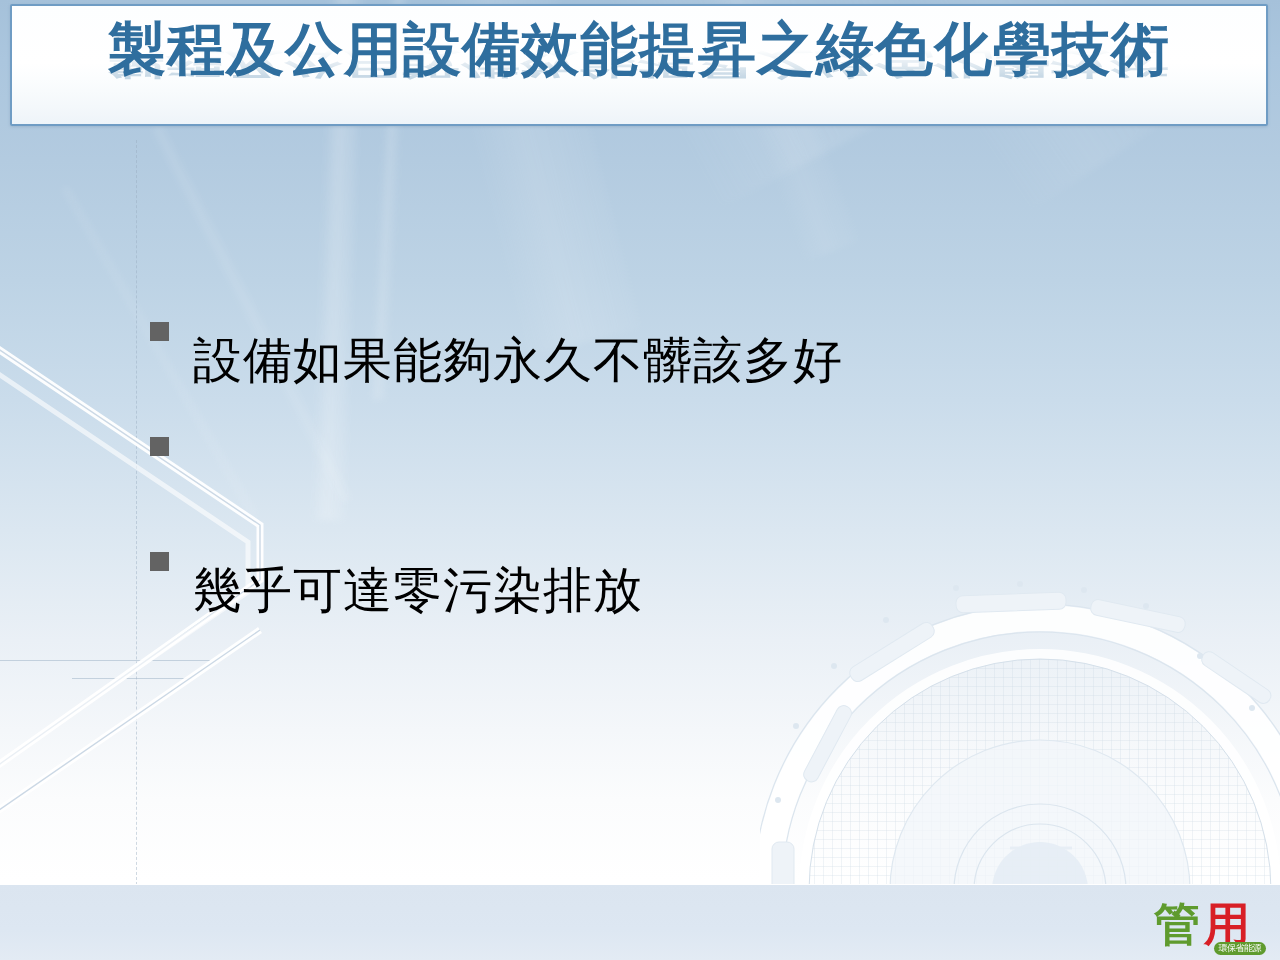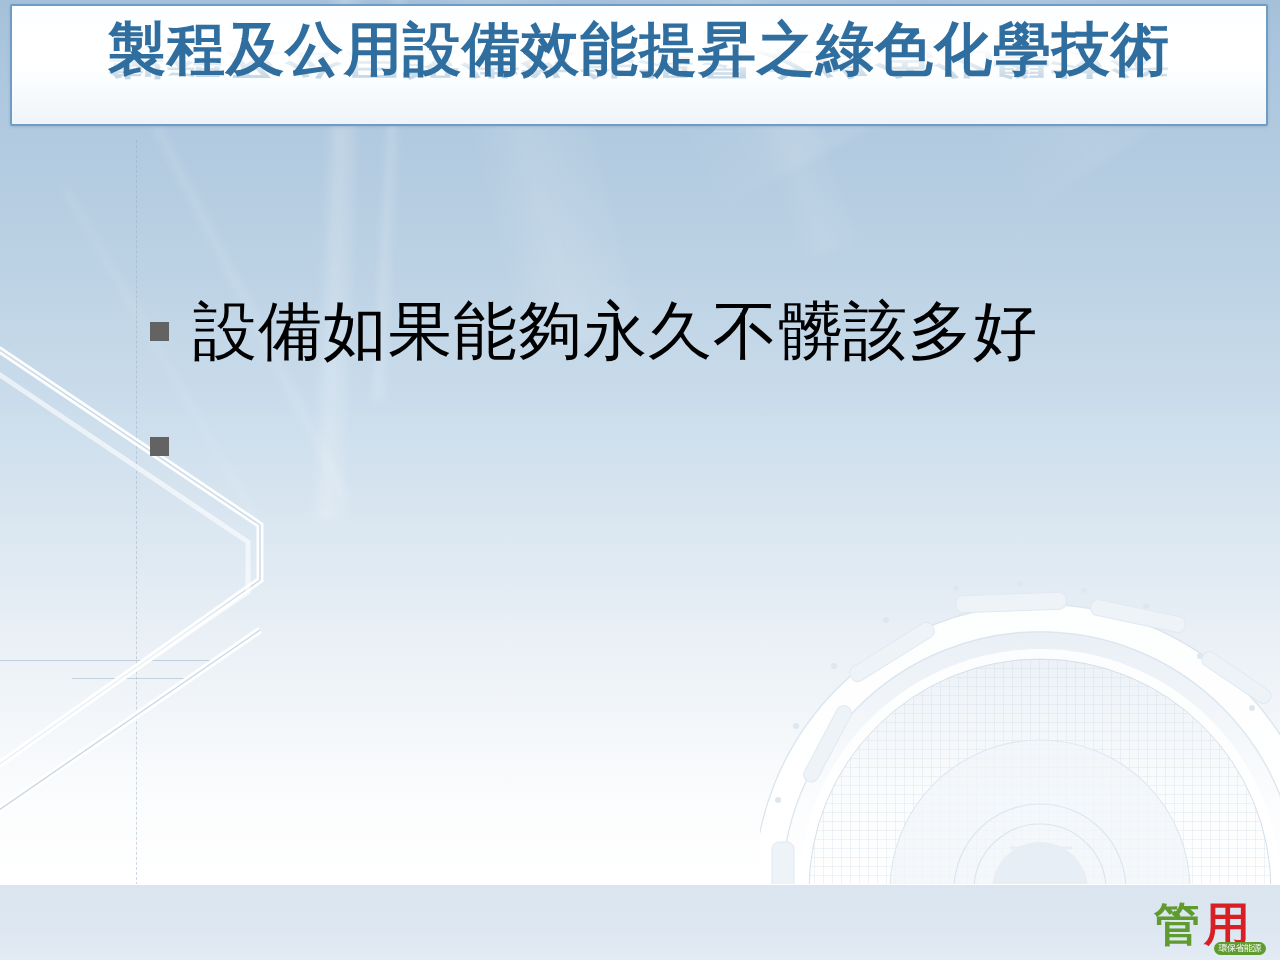--- a/index.html
+++ b/index.html
@@ -168,26 +168,27 @@
   }
   .bullet-marker {
     flex: 0 0 auto;
     width: 19px;
     height: 19px;
     background: #636363;
     margin-top: 22px;
     margin-right: 24px;
   }
   .bullet-text {
-    font-family: Liberation Sans, sans-serif;
-    font-size: 64px;
+    font-family: Liberation Serif, serif;
+    font-size: 49px;
     line-height: 62px;
     color: #000000;
     letter-spacing: 1px;
     white-space: nowrap;
+    margin-top: 30px;
   }
 
   
   .logo {
     position: absolute;
     right: 14px;
     bottom: 4px;
     width: 112px;
     height: 56px;
   }
@@ -316,20 +317,24 @@
     <div class="bullet-row">
       <span class="bullet-marker"></span>
       <span class="bullet-text">設備如果能夠永久不髒該多好</span>
     </div>
 
 
     <div class="bullet-row">
       <span class="bullet-marker"></span>
     </div>
 
+    <div class="bullet-row">
+      <span class="bullet-marker"></span>
+      <span class="bullet-text">幾乎可達零污染排放</span>
+    </div>
 
   </div>
 
   <div class="logo">
     <div class="logo-chars">
       <span class="logo-char logo-char-green">管</span>
       <span class="logo-char logo-char-red">用</span>
     </div>
     <div class="logo-tag">環保省能源</div>
   </div>

